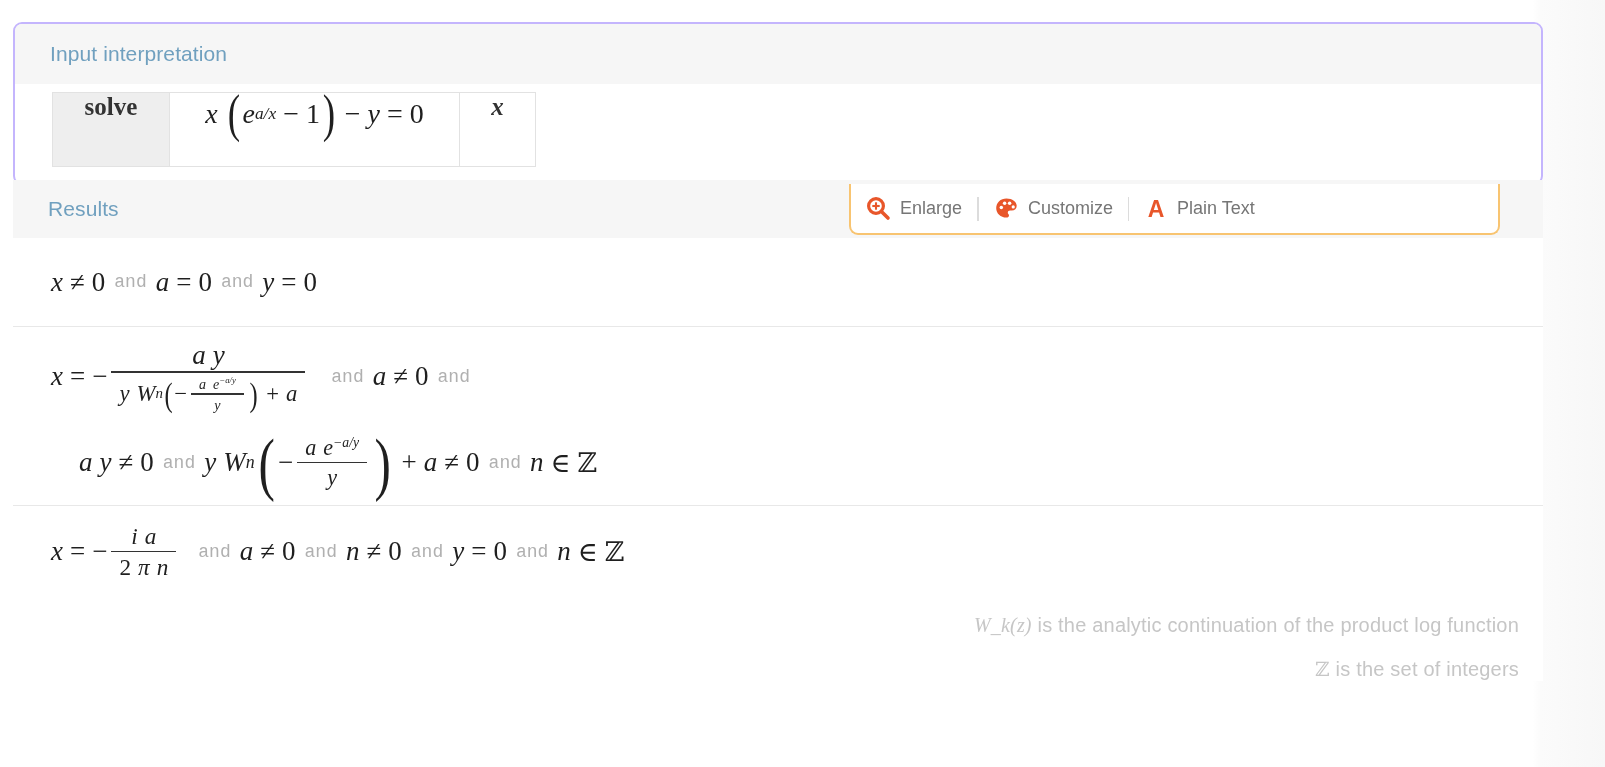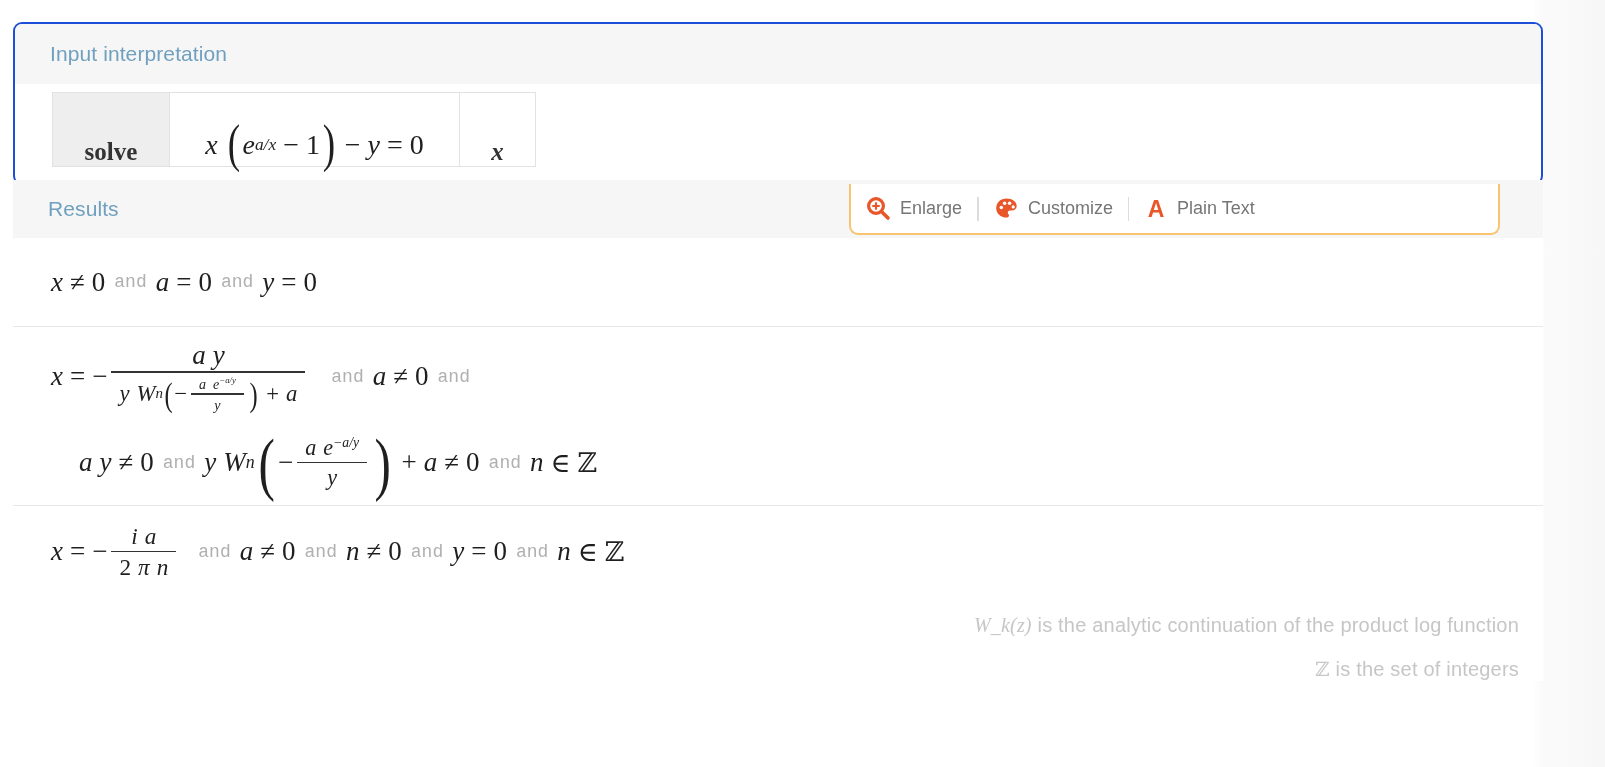--- a/index.html
+++ b/index.html
@@ -16,21 +16,21 @@
     background: linear-gradient(to right, #ffffff 0%, #ffffff 95.5%, #fbfbfb 96%, #f7f7f7 100%);
   }
 
   
   .pod-input {
     position: absolute;
     left: 13px;
     top: 22px;
     width: 1530px;
     height: 163px;
-    border: 2px solid #1d4ed8;
+    border: 2px solid #c4b5fd;
     border-radius: 9px;
     box-sizing: border-box;
     background: #ffffff;
     overflow: hidden;
   }
   .pod-input-header {
     height: 60px;
     background: #f6f6f6;
     box-sizing: border-box;
     padding-left: 35px;
@@ -52,21 +52,21 @@
   .solve-grid {
     display: flex;
     align-items: stretch;
     border: 1px solid #e2e2e2;
     width: fit-content;
     background: #ffffff;
   }
   .solve-cell {
     border-right: 1px solid #e2e2e2;
     display: flex;
-    align-items: flex-end;
+    align-items: flex-start;
     justify-content: center;
     height: 73px;
     box-sizing: border-box;
   }
   .solve-cell:last-child { border-right: none; }
   .cell-solve {
     background: #eeeeee;
     width: 117px;
   }
   .cell-expr {

